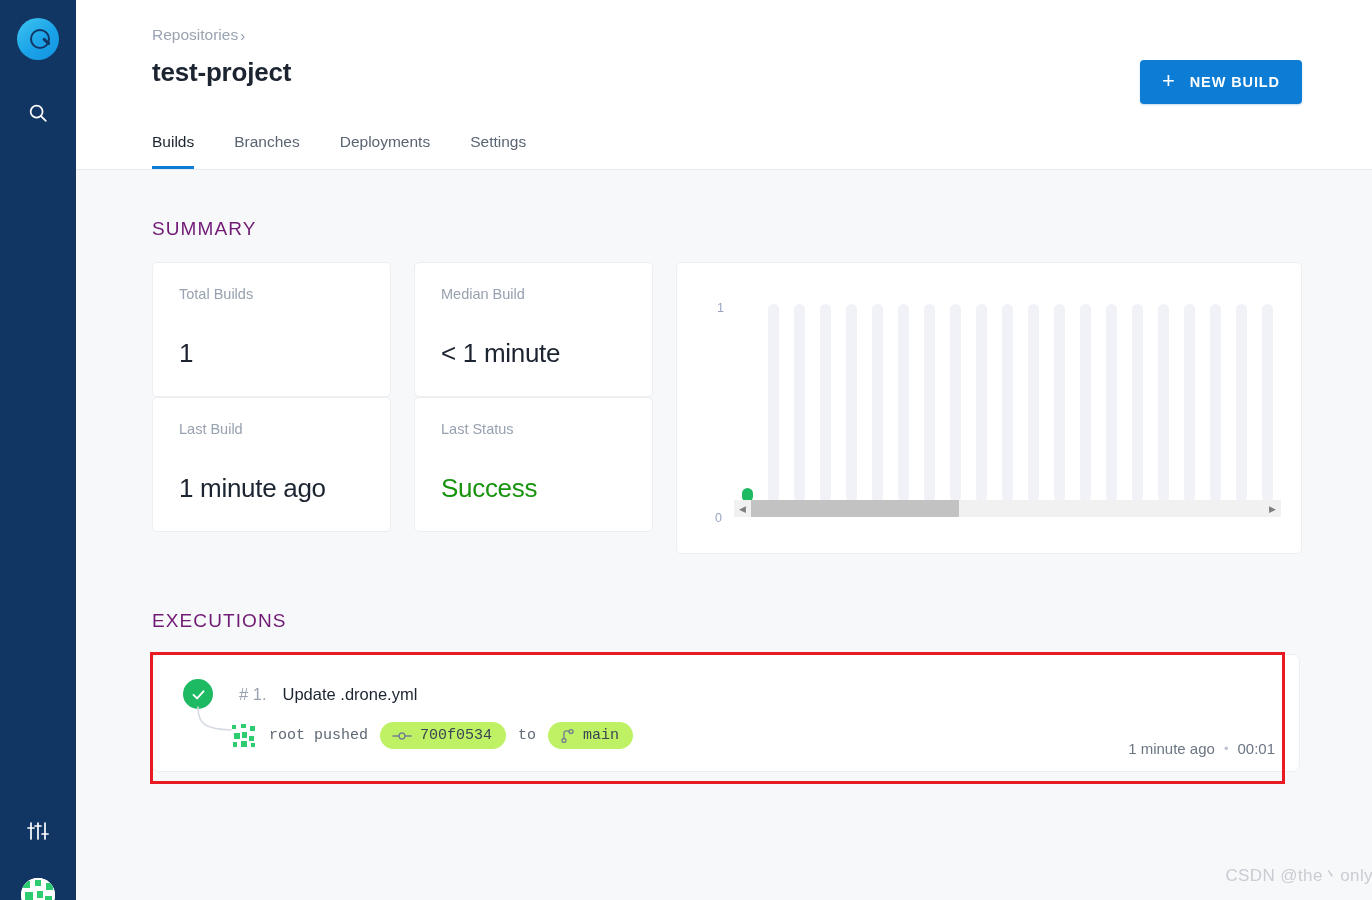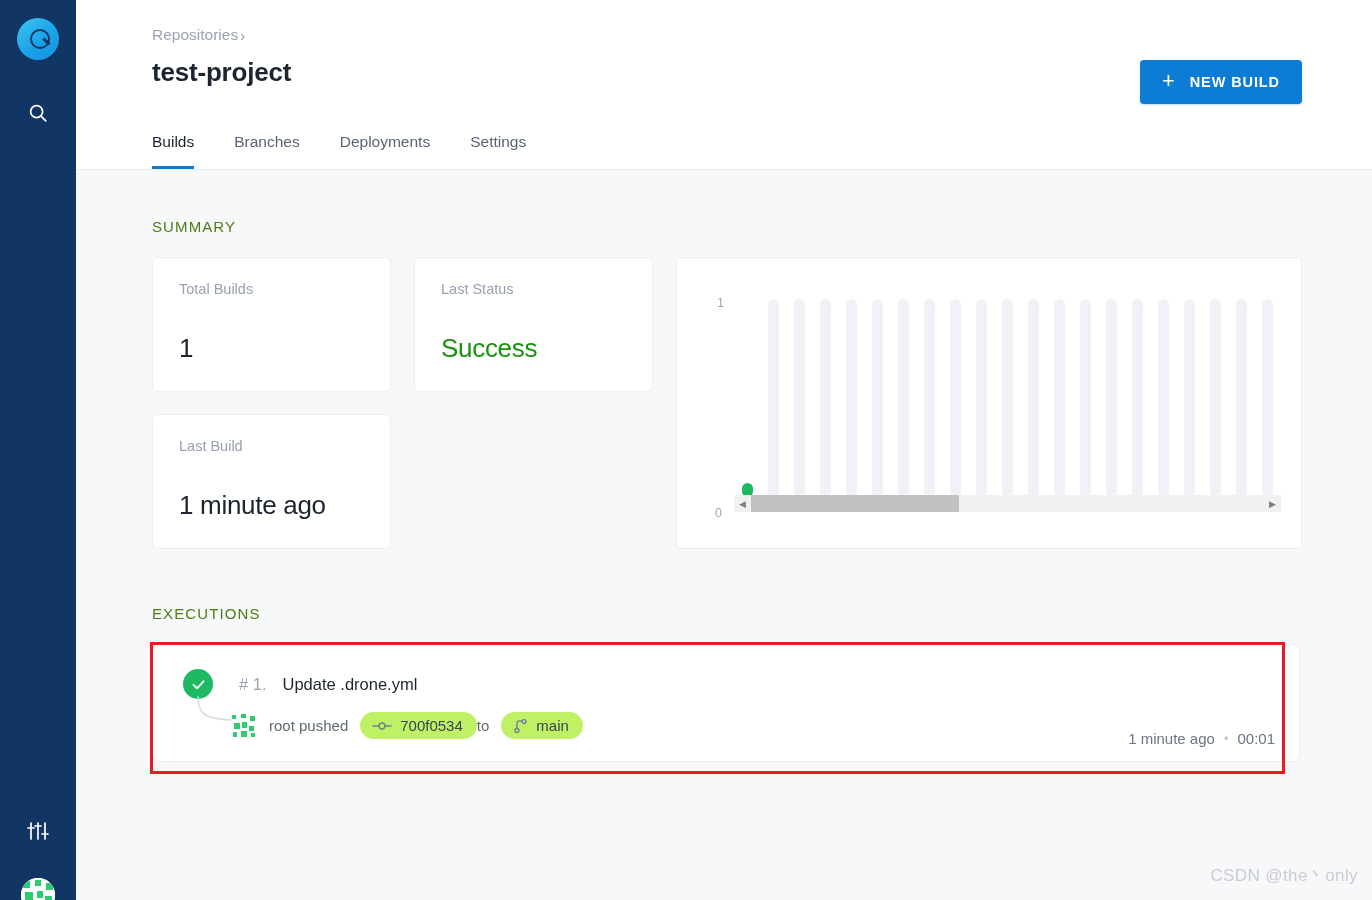--- a/index.html
+++ b/index.html
@@ -63,25 +63,25 @@
   .plus { font-size: 22px; font-weight: 400; line-height: 1; margin-top: -2px; }
 
   .tabs { display: flex; gap: 0; padding: 0 0 0 76px; background: #ffffff;
     border-bottom: 1px solid #e7eaef; margin-top: 29px; }
   .tab { padding: 16px 0 15px 0; margin-right: 40px; font-size: 15.5px;
     color: #5a6472; cursor: pointer; border-bottom: 3px solid transparent; }
   .tab.active { color: #1b2430; border-bottom-color: #0c7cd5; font-weight: 400; }
 
   .content { padding: 48px 72px 0 76px; flex: 1 1 auto; position: relative; }
 
-  .section-label { font-size: 15px; letter-spacing: 1.1px; color: #4d7c0f;
+  .section-label { font-size: 19px; letter-spacing: 1.1px; color: #701a75;
     text-transform: uppercase; margin-bottom: 22px; }
 
   .summary-grid { display: flex; gap: 23px; align-items: flex-start; }
-  .stat-col { display: flex; flex-direction: column; gap: 22px; }
+  .stat-col { display: flex; flex-direction: column; }
   .card { background: #fff; border: 1px solid #eceef2; border-radius: 5px; }
   .stat-card { width: 239px; height: 135px; padding: 23px 26px;
     display: flex; flex-direction: column; justify-content: space-between; }
   .stat-label { font-size: 14.5px; color: #98a1b0; }
   .stat-value { font-size: 26px; color: #1b2430; font-weight: 400;
     letter-spacing: -0.3px; padding-bottom: 4px; }
   .stat-value.success { color: #18930e; }
 
   .chart-card { width: 626px; height: 292px; padding: 0; position: relative; }
   .chart-wrap { position: absolute; inset: 0; padding: 28px 20px 0 0; }
@@ -103,38 +103,38 @@
 
   .exec-section { margin-top: 56px; position: relative; }
   .exec-card { background: #fff; border: 1px solid #eceef2; border-radius: 7px;
     width: 1148px; height: 118px; position: relative; padding: 24px 26px 0 30px; }
   .exec-row1 { display: flex; align-items: center; gap: 0; }
   .check-circle { width: 30px; height: 30px; border-radius: 50%; background: #1dba63;
     display: flex; align-items: center; justify-content: center; flex: 0 0 30px; }
   .exec-num { font-size: 16.5px; color: #9aa3b2; margin-left: 26px; }
   .exec-title { font-size: 16.5px; color: #1b2430; margin-left: 16px; }
   .exec-row2 { display: flex; align-items: center; margin-top: 13px;
-    padding-left: 0; position: relative; }
+    padding-left: 0; position: relative; font-family: Liberation Mono, monospace; }
   .connector { position: absolute; left: 12px; top: -16px; width: 42px; height: 30px; }
   .gravatar { width: 26px; height: 26px; border-radius: 3px; margin-left: 48px;
     overflow: hidden; flex: 0 0 26px; background: #fff; }
   .meta-text { font-size: 15px; color: #5f6875; margin-left: 12px; }
   .badge { display: inline-flex; align-items: center; gap: 8px;
     background: #bef264; border-radius: 14px; padding: 5px 14px 5px 12px;
     font-size: 15px; color: #3b4453; margin-left: 12px; }
   .badge .glyph { display: flex; align-items: center; color: #77808f; }
-  .to-text { font-size: 15px; color: #5f6875; }
+  .to-text { font-size: 15px; color: #5f6875; margin-left: 12px; }
   .exec-right { position: absolute; right: 24px; top: 85px;
     font-size: 15px; color: #6b7583; display: flex; align-items: center; gap: 9px; }
   .dot-sep { color: #c0c6d0; font-size: 13px; }
 
   .red-box { position: absolute; left: -2px; top: -2px; width: 1135px; height: 132px;
     border: 3px solid #e81a22; pointer-events: none; }
 
-  .watermark { position: absolute; right: 16px; bottom: 13px; font-size: 17px;
+  .watermark { position: absolute; right: 1px; bottom: 13px; font-size: 17px;
     color: #c9ccd2; letter-spacing: .4px; }
 </style>
 </head>
 <body>
 
 <div class="app">
 
   <div class="sidebar">
     <div class="logo"></div>
 
@@ -206,20 +206,24 @@
           <div class="card stat-card">
             <div class="stat-label">Total Builds</div>
             <div class="stat-value">1</div>
           </div>
           <div class="card stat-card">
             <div class="stat-label">Last Build</div>
             <div class="stat-value">1 minute ago</div>
           </div>
         </div>
         <div class="stat-col">
+          <div class="card stat-card">
+            <div class="stat-label">Median Build</div>
+            <div class="stat-value">&lt; 1 minute</div>
+          </div>
           <div class="card stat-card">
             <div class="stat-label">Last Status</div>
             <div class="stat-value success">Success</div>
           </div>
         </div>
 
         <div class="card chart-card">
           <div class="chart-wrap">
             <div class="axis-label axis-top">1</div>
             <div class="axis-label axis-bottom">0</div>

